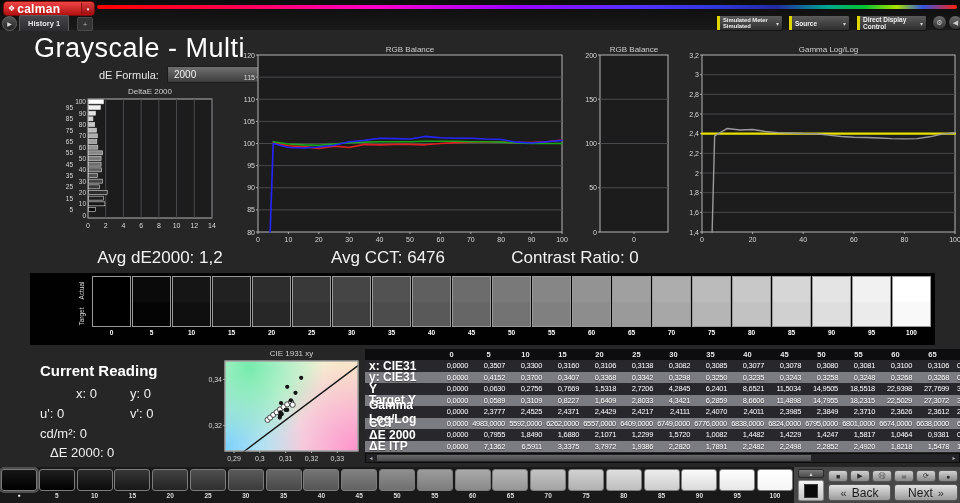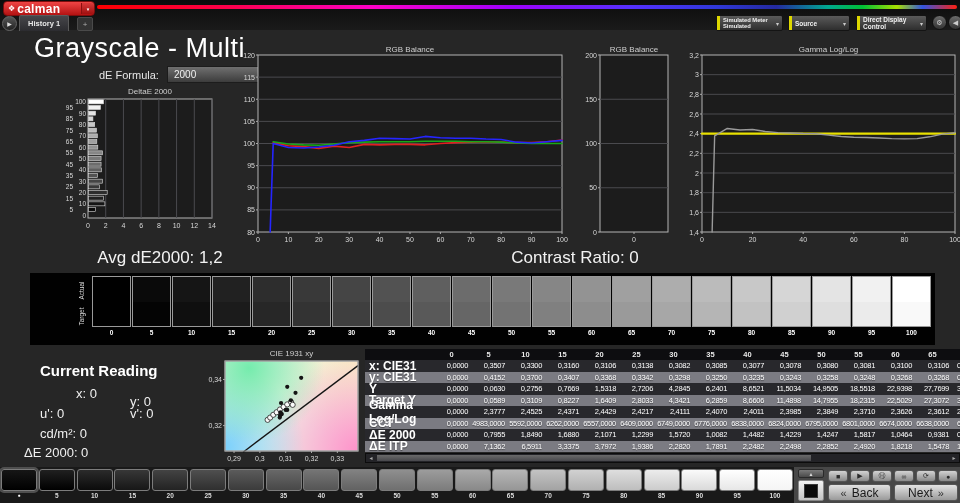--- a/index.html
+++ b/index.html
@@ -333,20 +333,21 @@
         <line x1="226.4" y1="188" x2="226.4" y2="190" stroke="#aaa" stroke-width="1"></line>
         <text x="226.4" y="198" fill="#d8d8d8" font-size="7" text-anchor="middle">80</text>
         <line x1="277" y1="188" x2="277" y2="190" stroke="#aaa" stroke-width="1"></line>
         <text x="277" y="198" fill="#d8d8d8" font-size="7" text-anchor="middle">100</text>
         <polyline points="24,89.66666666666669 277,89.66666666666669" fill="none" stroke="#e8e000" stroke-width="2.2" stroke-linejoin="round" stroke-linecap="round"></polyline>
         <polyline points="34.120000000000005,188 36.65,91.83 49.3,84.45500000000003 61.949999999999996,86.02833333333335 74.6,85.43833333333333 87.25,87.50333333333333 99.89999999999999,88.58500000000001 112.55,88.97833333333334 125.2,89.56833333333336 137.85000000000002,89.76500000000001 150.5,91.1416666666667 163.15,92.51833333333335 175.79999999999998,93.30500000000002 188.45000000000002,93.50166666666665 201.1,93.99333333333335 213.75,94.58333333333333 226.4,94.87833333333334 239.04999999999998,94.58333333333333 251.70000000000002,92.81333333333335 264.35,90.15833333333335 277,88.68333333333334" fill="none" stroke="#9a9a9a" stroke-width="1.4" stroke-linejoin="round" stroke-linecap="round"></polyline>
       </svg>
     </div>
 
   <div class="stat" style="left:160px;">Avg dE2000: 1,2</div>
+  <div class="stat" style="left:388px;">Avg CCT: 6476</div>
   <div class="stat" style="left:575px;">Contrast Ratio: 0</div>
 
   <div class="gstrip">
     <span class="vlabel" style="left:42px;top:14px;">Actual</span>
     <span class="vlabel" style="left:42px;top:40px;">Target</span>
     <div class="gsw-area">
         <div class="gsw-wrap">
           <div class="gsw">
             <div class="gsw-a" style="background: rgb(0, 0, 0);"></div>
             <div class="gsw-t" style="background: rgb(0, 0, 0);"></div>
@@ -491,25 +492,25 @@
             <div class="gsw-a" style="background: rgb(255, 255, 255);"></div>
             <div class="gsw-t" style="background: rgb(249, 249, 249);"></div>
           </div>
           <div class="gsw-label">100</div>
         </div>
       </div>
   </div>
 
   <div class="cr-title">Current Reading</div>
   <div class="cr" style="left:40px;top:386px;margin-left:36px;">x: 0</div>
-  <div class="cr" style="left:130px;top:386px;margin-top:8px;">y: 0</div>
+  <div class="cr" style="left:130px;top:386px;">y: 0</div>
   <div class="cr" style="left:40px;top:406px;">u': 0</div>
   <div class="cr" style="left:130px;top:406px;">v': 0</div>
   <div class="cr" style="left:40px;top:426px;">cd/m²: 0</div>
-  <div class="cr" style="left:24px;top:445px;">ΔE 2000: 0</div>
+  <div class="cr" style="left:50px;top:445px;">ΔE 2000: 0</div>
 
   <div id="ch-cie" class="chart">
     <div class="cie-bg"></div>
   <svg width="160" height="114" viewBox="0 0 160 114">
         <text x="86.5" y="8" fill="#cfcfcf" font-size="8" text-anchor="middle">CIE 1931 xy</text>
         <rect x="20" y="13" width="133" height="90" fill="none" stroke="#b4b4b4" stroke-width="1"></rect>
         <line x1="38.07766990291262" y1="104.15384615384616" x2="153" y2="17.615384615384613" stroke="#141414" stroke-width="1.3"></line>
         <circle cx="62.6116504854369" cy="71.8461538461538" r="2.6" fill="#fafafa" stroke="#222" stroke-width="0.8"></circle>
         <circle cx="65.19417475728156" cy="69.53846153846149" r="2.6" fill="#fafafa" stroke="#222" stroke-width="0.8"></circle>
         <circle cx="68.29320388349524" cy="66.76923076923077" r="2.6" fill="#fafafa" stroke="#222" stroke-width="0.8"></circle>

